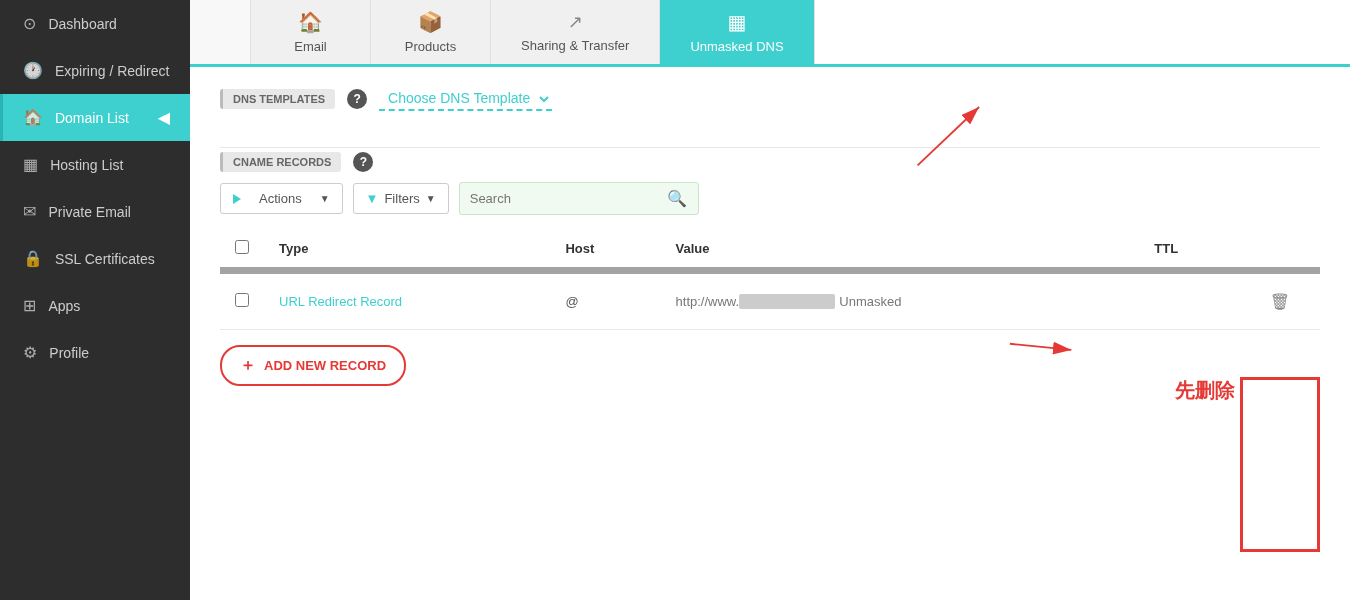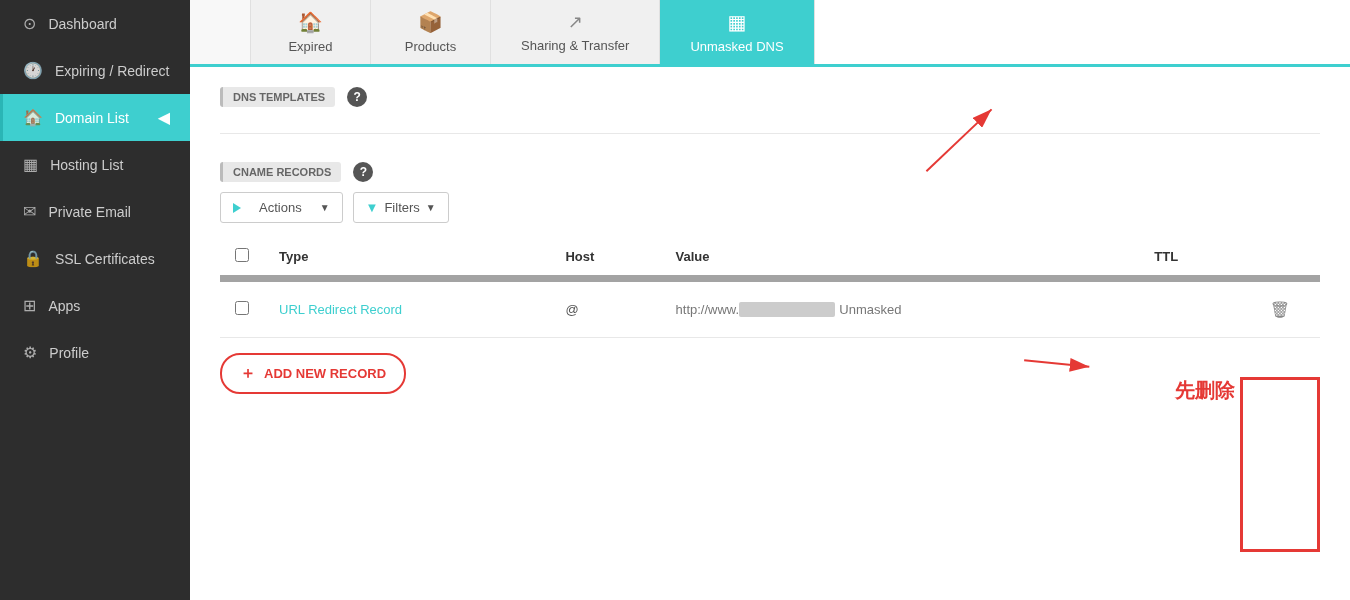--- a/index.html
+++ b/index.html
@@ -68,22 +68,22 @@
     .tab:first-child { min-width: 60px; background: #f8f8f8; }
 
     
     .content {
       padding: 20px 30px;
       position: relative;
     }
 
     
     .section {
-      margin-bottom: 28px;
-      padding-bottom: 16px;
+      margin-bottom: 4px;
+      padding-bottom: 26px;
       border-bottom: 1px solid #e8e8e8;
     }
     .section-header {
       display: flex;
       align-items: center;
       gap: 12px;
       margin-bottom: 10px;
     }
     .section-label {
       background: #e8e8e8;
@@ -323,21 +323,21 @@
   </div>
 </nav>
 
 <div class="main">
 
   <div class="tab-bar">
     <div class="tab" style="min-width:50px; background:#f8f8f8;">
     </div>
     <div class="tab">
       <span class="tab-icon">🏠</span>
-      <span>Expired</span>
+      <span>Email</span>
     </div>
     <div class="tab">
       <span class="tab-icon">📦</span>
       <span>Products</span>
     </div>
     <div class="tab">
       <span class="tab-icon" style="font-size:18px;">↗</span>
       <span>Sharing &amp; Transfer</span>
     </div>
     <div class="tab active">
@@ -345,40 +345,49 @@
       <span>Unmasked DNS</span>
     </div>
   </div>
 
   <div class="content">
 
     <div class="section">
       <div class="section-header">
         <span class="section-label">DNS TEMPLATES</span>
         <span class="help-icon">?</span>
+        <div class="dns-template-select">
+          <select class="dns-template-dropdown">
+            <option>Choose DNS Template</option>
+          </select>
+        </div>
       </div>
     </div>
 
     <div class="section" style="border-bottom:none;">
       <div class="section-header">
         <span class="section-label">CNAME RECORDS</span>
         <span class="help-icon">?</span>
       </div>
 
       <div class="toolbar">
         <button class="btn-actions">
           <span class="play-icon"></span>
           <span>Actions</span>
           <span style="font-size:10px;">▼</span>
         </button>
         <button class="btn-filters">
           <span style="color:#3ecfcf;">▼</span>
           <span>Filters</span>
           <span style="font-size:10px;">▼</span>
         </button>
+        <div class="search-box">
+          <input type="text" placeholder="Search" style="">
+          <span style="color:#888;">🔍</span>
+        </div>
       </div>
 
       <table class="records-table">
         <thead>
           <tr>
             <th class="checkbox-col">
               <input type="checkbox" style="">
             </th>
             <th>Type</th>
             <th>Host</th>

